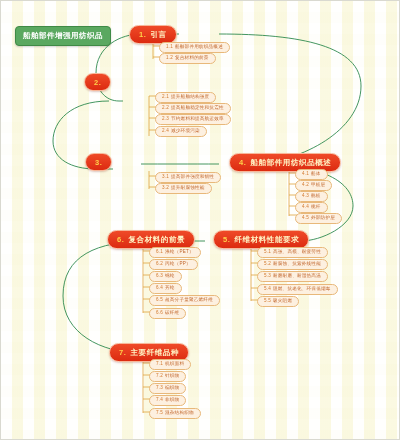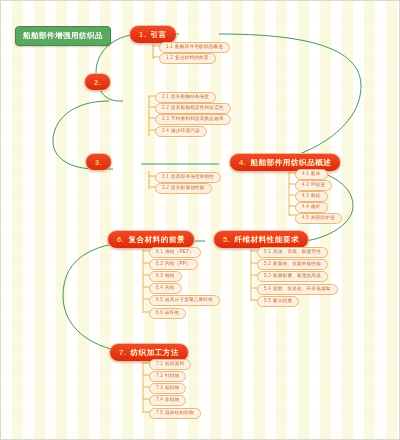--- a/index.html
+++ b/index.html
@@ -278,21 +278,21 @@
     <span class="lnum">6.5</span>
     <span>超高分子量聚乙烯纤维</span>
   </div>
   <div class="leaf" style="left:148px;top:307px;">
     <span class="lnum">6.6</span>
     <span>碳纤维</span>
   </div>
 
   <div class="branch" style="left:108px;top:342px;">
     <span class="bnum">7.</span>
-    <span class="btxt">纺织加工方法</span>
+    <span class="btxt">主要纤维品种</span>
   </div>
   <div class="leaf" style="left:148px;top:358px;">
     <span class="lnum">7.1</span>
     <span>机织面料</span>
   </div>
   <div class="leaf" style="left:148px;top:370px;">
     <span class="lnum">7.2</span>
     <span>针织物</span>
   </div>
   <div class="leaf" style="left:148px;top:382px;">

